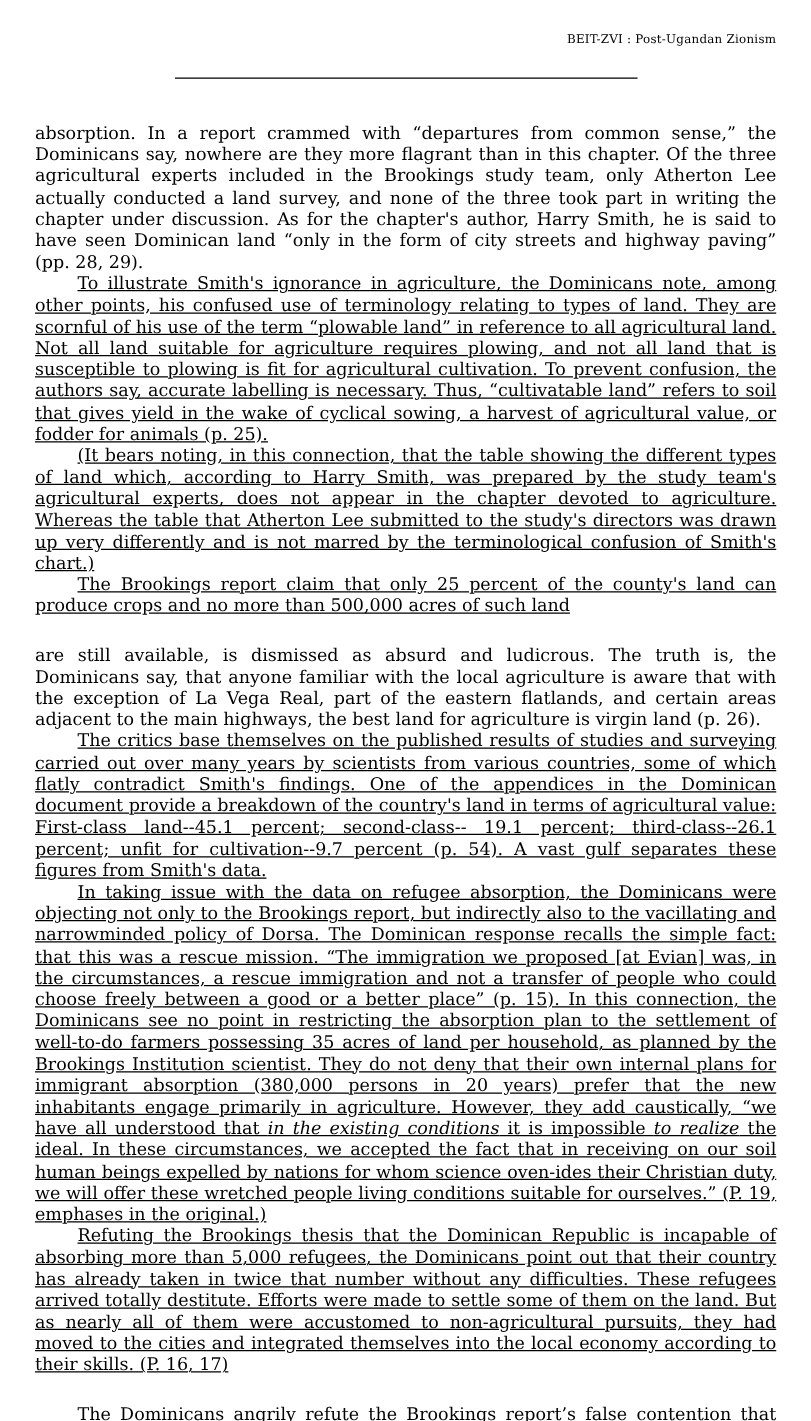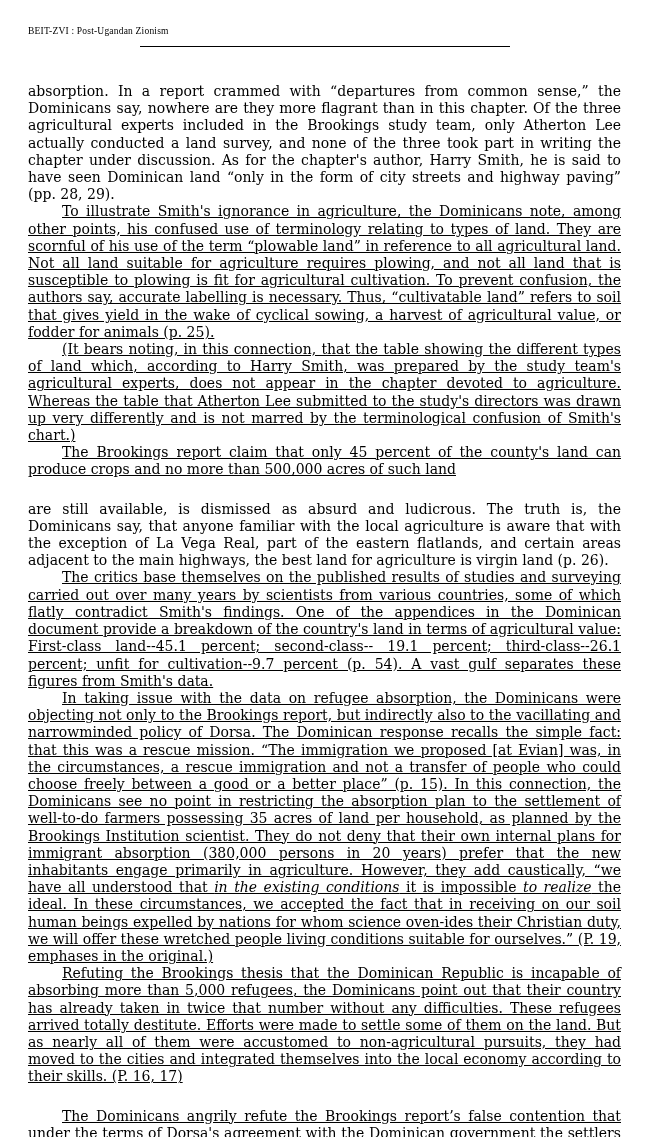--- a/index.html
+++ b/index.html
@@ -17,26 +17,25 @@
   .page {
     width: 649px;
     min-height: 1137px;
     box-sizing: border-box;
     padding: 24px 28px 16px 28px;
     position: relative;
     display: flex;
     flex-direction: column;
   }
   .header {
-    text-align: left;
+    text-align: right;
     font-size: 9.5px;
     letter-spacing: 0.2px;
     margin-top: 2px;
-    margin-bottom: 4px;
-    font-family: Liberation Serif, serif;
+    margin-bottom: 19px;
   }
   .header-rule {
     width: 370px;
     margin: 0 auto;
     border-bottom: 1px solid #000;
     height: 6px;
   }
   .content {
     margin-top: 36px;
     flex: 1 1 auto;
@@ -66,21 +65,21 @@
   </div>
 
   <div class="content">
 
     <p class="para">absorption. In a report crammed with “departures from common sense,” the Dominicans say, nowhere are they more flagrant than in this chapter. Of the three agricultural experts included in the Brookings study team, only Atherton Lee   actually conducted a land survey, and none of the three took part in writing the chapter under discussion. As for the chapter's author, Harry Smith, he is said to have seen Dominican land “only in the form of city streets and highway paving” (pp. 28, 29).</p>
 
     <p class="para indent">To illustrate Smith's ignorance in agriculture, the Dominicans note, among other points, his confused use of terminology relating to types of land. They are scornful of his use of the term “plowable land” in reference to  all  agricultural  land. Not all land suitable for agriculture requires plowing, and not all land that is susceptible to plowing is fit for agricultural cultivation. To prevent confusion, the authors say, accurate labelling is necessary. Thus, “cultivatable land” refers to  soil that gives yield in the wake of cyclical sowing, a harvest of agricultural value,  or fodder for animals (p. 25).</p>
 
     <p class="para indent">(It bears noting, in this connection, that the table showing the different types of land which, according to Harry Smith, was prepared by the study team's agricultural experts, does not appear in the chapter devoted to agriculture. Whereas the table that Atherton Lee submitted to the study's directors was drawn up very differently and is not marred by the terminological confusion of Smith's chart.)</p>
 
-    <p class="para indent">The Brookings report claim that only 45  percent  of  the  county's  land  can  produce crops and no more than 500,000 acres of such land</p>
+    <p class="para indent">The Brookings report claim that only 25  percent  of  the  county's  land  can  produce crops and no more than 500,000 acres of such land</p>
 
     <div class="gap-mid"></div>
 
     <p class="para">are  still  available,  is  dismissed  as  absurd  and  ludicrous.  The  truth  is,  the Dominicans say, that anyone familiar with the local agriculture is aware that with the exception of La Vega Real, part of the eastern  flatlands,  and  certain  areas  adjacent to the main highways, the best land for agriculture is virgin land (p. 26).</p>
 
     <p class="para indent">The critics base themselves on the published results of studies and surveying carried out over many years by scientists from various countries,  some  of  which  flatly contradict Smith's findings. One of the appendices in the Dominican document provide a breakdown of the country's land in terms of agricultural value: First-class land--45.1  percent;  second-class--  19.1  percent;  third-class--26.1  percent;  unfit  for cultivation--9.7 percent (p. 54). A vast gulf separates these figures from Smith's data.</p>
 
     <p class="para indent">
       <span>In  taking  issue  with  the  data  on  refugee  absorption,  the  Dominicans  were objecting not only to the Brookings report,  but  indirectly  also  to  the  vacillating  and narrowminded policy of Dorsa. The Dominican response recalls the simple fact:  that this  was  a  rescue  mission.  “The  immigration  we  proposed  [at  Evian]  was,  in  the circumstances,  a  rescue  immigration  and  not  a  transfer  of  people  who  could  choose freely between a good or  a  better  place”  (p.  15).  In  this  connection,  the  Dominicans  see no  point  in  restricting  the  absorption  plan  to  the  settlement  of  well-to-do  farmers possessing  35  acres  of  land  per  household,  as  planned  by  the  Brookings  Institution scientist.  They  do  not  deny  that  their  own  internal  plans  for  immigrant  absorption (380,000  persons  in  20  years)  prefer  that  the  new  inhabitants  engage  primarily  in agriculture. However, they add caustically, “we have all understood that </span><span class="italic">in  the  existing conditions</span><span> it is impossible </span><span class="italic">to realize</span><span> the  ideal.  In  these  circumstances,  we  accepted  the fact  that  in  receiving  on  our  soil  human  beings  expelled  by  nations  for  whom  science oven-ides  their  Christian  duty,  we  will  offer  these  wretched  people  living  conditions suitable for ourselves.” (P. 19, emphases in the original.)</span>
     </p>

